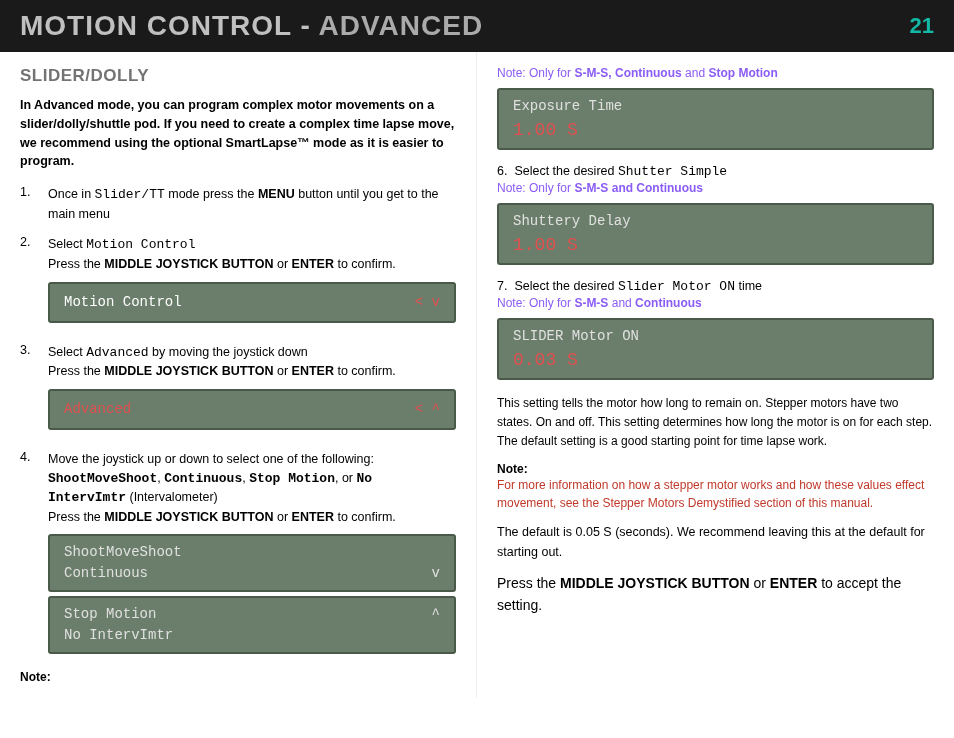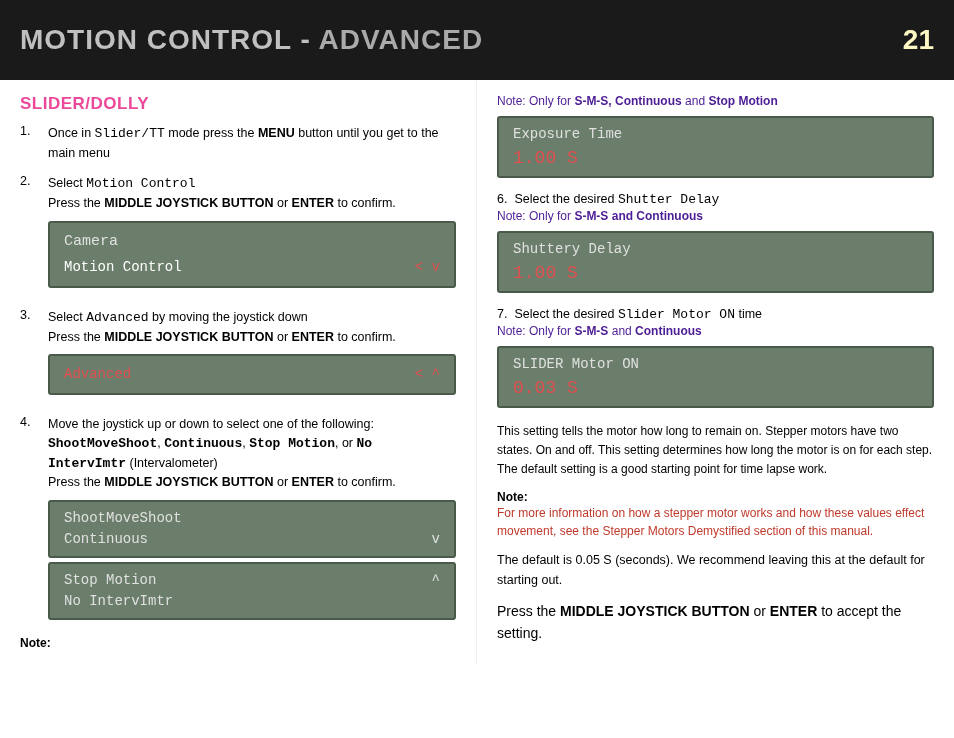--- a/index.html
+++ b/index.html
@@ -9,56 +9,56 @@
       background: #fff;
       width: 954px;
       min-height: 738px;
       color: #000;
     }
 
     
     .header {
       background: #1a1a1a;
       color: #fff;
-      padding: 24px 20px;
+      padding: 10px 20px;
       display: flex;
       justify-content: space-between;
       align-items: center;
     }
     .header-title {
       font-size: 28px;
       font-weight: 900;
       letter-spacing: 1px;
     }
     .header-title span {
       color: #c0c0c0;
     }
     .header-page {
-      font-size: 28px;
+      font-size: 22px;
       font-weight: bold;
-      color: #fef9c3;
+      color: #14b8a6;
     }
 
     
     .content {
       display: flex;
       padding: 0;
     }
     .left-col {
       width: 50%;
       padding: 14px 20px;
       border-right: 1px solid #eee;
     }
     .right-col {
       width: 50%;
       padding: 14px 20px;
     }
 
     .section-title {
-      color: #ec4899;
+      color: #737373;
       font-size: 17px;
       font-weight: bold;
       margin-bottom: 10px;
       letter-spacing: 0.5px;
     }
 
     .intro-text {
       font-size: 12.5px;
       line-height: 1.5;
       margin-bottom: 14px;
@@ -155,21 +155,21 @@
     }
 
     .right-step {
       margin-bottom: 14px;
     }
     .right-step .step-header {
       font-size: 12.5px;
       margin-bottom: 2px;
     }
     .right-step .step-header-red {
-      color: #4c1d95;
+      color: #8b5cf6;
       font-size: 12px;
     }
 
     .explanation-text {
       font-size: 12px;
       line-height: 1.6;
       margin-top: 8px;
     }
     .note-section {
       margin-top: 10px;
@@ -193,35 +193,35 @@
     <span>MOTION CONTROL - </span><span style="color:#aaa;">ADVANCED</span>
   </div>
   <div class="header-page">21</div>
 </div>
 
 <div class="content">
 
   <div class="left-col">
     <div class="section-title">SLIDER/DOLLY</div>
 
+    <div class="intro-text">In Advanced mode, you can program complex motor movements on a slider/dolly/shuttle pod. If you need to create a complex time lapse move, we recommend using the optional SmartLapse™ mode as it is easier to program.</div>
 
     <div class="step">
       <div class="step-num">1.</div>
       <div class="step-content">
         Once in <span class="font-mono">Slider/TT</span> mode press the <span class="bold">MENU</span> button until you get to the main menu
       </div>
     </div>
 
     <div class="step">
       <div class="step-num">2.</div>
       <div class="step-content">
         Select <span class="font-mono">Motion Control</span><br>
         Press the <span class="bold">MIDDLE JOYSTICK BUTTON</span> or <span class="bold">ENTER</span> to confirm.
         <div class="screen-box">
-          <div class="screen-main">Camera</div>
           <div class="screen-row">
             <span>Motion Control</span>
             <span class="screen-indicator">&lt; v</span>
           </div>
         </div>
       </div>
     </div>
 
     <div class="step">
       <div class="step-num">3.</div>
@@ -272,21 +272,21 @@
         Note: Only for <span class="bold">S-M-S, Continuous</span> and <span class="bold">Stop Motion</span>
       </div>
       <div class="screen-box">
         <div class="screen-label">Exposure Time</div>
         <div class="screen-value">1.00 S</div>
       </div>
     </div>
 
     <div class="right-step">
       <div class="step-header">
-        <span>6.</span>&nbsp;&nbsp;Select the desired <span class="font-mono">Shutter Delay</span>
+        <span>6.</span>&nbsp;&nbsp;Select the desired <span class="font-mono">Shutter Simple</span>
       </div>
       <div class="step-header-red">
         Note: Only for <span class="bold">S-M-S and Continuous</span>
       </div>
       <div class="screen-box">
         <div class="screen-label">Shuttery Delay</div>
         <div class="screen-value">1.00 S</div>
       </div>
     </div>
 

